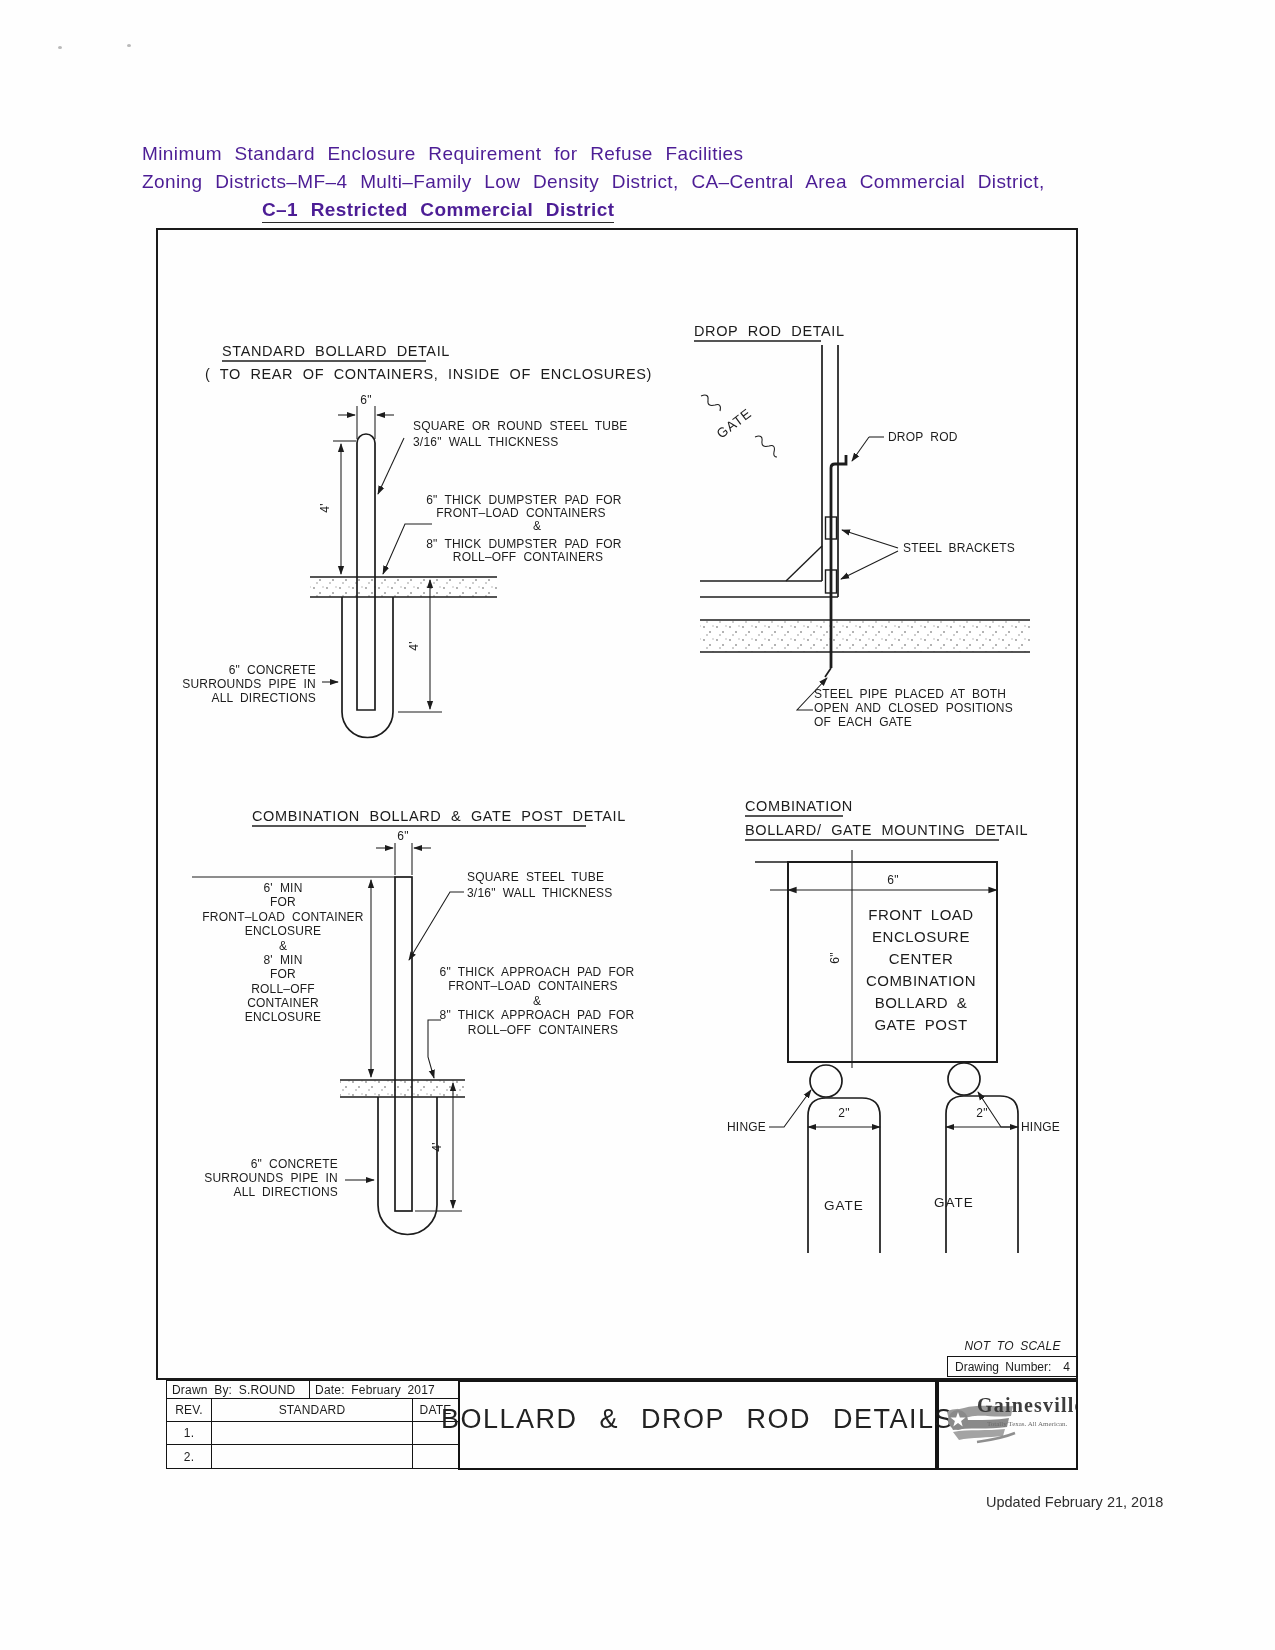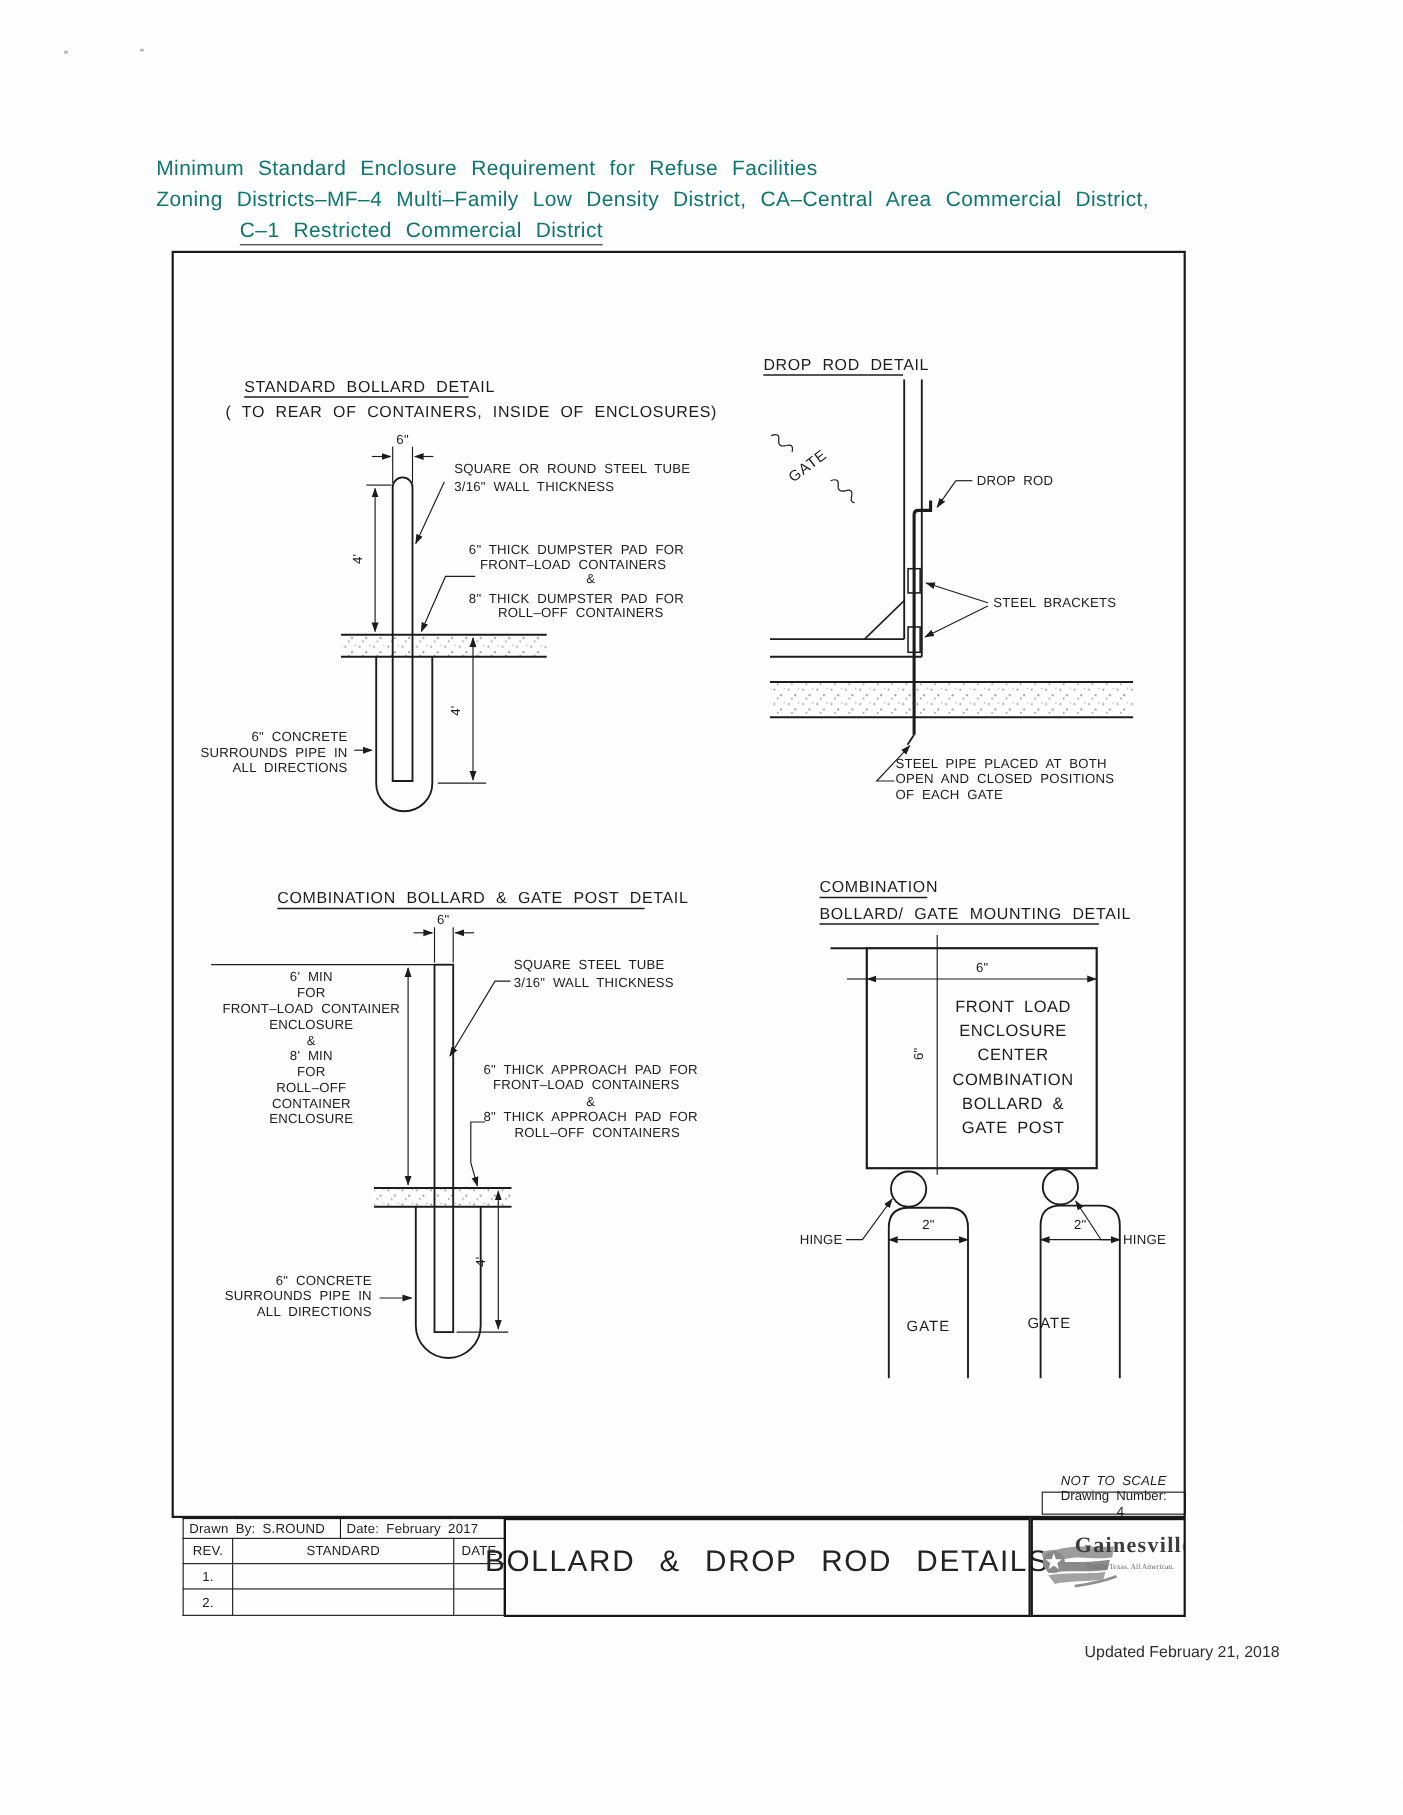--- a/index.html
+++ b/index.html
@@ -1,23 +1,23 @@
 <!DOCTYPE html>
 <html><head>
 <meta charset="utf-8">
 <style>
   html,body{margin:0;padding:0;background:#ffffff;}
   .page{position:relative;width:1275px;height:1650px;background:#fefefe;overflow:hidden;
         font-family:"Liberation Sans",sans-serif;color:#1c1c1c;}
   .abs{position:absolute;}
   
-  .heading{position:absolute;left:142px;top:140px;font-size:19px;color:#0f766e;
+  .heading{position:absolute;left:142px;top:140px;font-size:19px;color:#4c1d95;
            letter-spacing:.4px;word-spacing:7px;white-space:nowrap;}
   .heading .l{height:28px;line-height:28px;}
-  .l3wrap{margin-left:76px;}
+  .l3wrap{margin-left:120px;font-weight:bold;}
   .l3wrap span{border-bottom:1.6px solid #2b2b2b;padding-bottom:2px;}
   
   .frame{position:absolute;left:156px;top:228px;width:922px;height:1152px;
          border:2px solid #1a1a1a;box-sizing:border-box;}
   
   svg{overflow:visible;}
   svg text{font-family:"Liberation Sans",sans-serif;fill:#1c1c1c;}
   .t{font-size:12px;letter-spacing:.2px;word-spacing:3.5px;}
   .tm{font-size:15px;letter-spacing:.5px;word-spacing:4px;}
   .t13{font-size:13.5px;letter-spacing:1px;word-spacing:4px;}
@@ -39,21 +39,21 @@
                word-spacing:13px;white-space:nowrap;color:#222;}
   .logo-cell{left:937px;top:1380px;width:141px;height:90px;overflow:hidden;}
   .logo-name{position:absolute;left:38px;top:12px;font-family:"Liberation Serif",serif;
              font-weight:bold;font-size:20px;letter-spacing:1.2px;color:#3c3c3c;}
   .logo-tag{position:absolute;left:48px;top:38px;font-family:"Liberation Serif",serif;
             font-size:7px;color:#6b6b6b;white-space:nowrap;}
   .nts{position:absolute;left:947px;top:1339px;width:131px;text-align:center;font-size:12px;
        letter-spacing:.2px;word-spacing:3px;font-style:italic;}
   .dwgnum{position:absolute;left:947px;top:1356px;width:131px;height:21px;border:1.6px solid #141414;
           box-sizing:border-box;display:flex;align-items:center;justify-content:center;
-          font-size:12px;word-spacing:3px;flex-direction:column;}
+          font-size:12px;word-spacing:3px;}
   .dwgnum .val{margin-left:12px;}
   .footer-note{position:absolute;left:986px;top:1494px;font-size:14.5px;color:#2e2e2e;}
   .speck{position:absolute;width:4px;height:3px;background:#b9b9b9;border-radius:50%;}
 </style>
 </head>
 <body>
 
 <svg width="0" height="0" style="position:absolute" aria-hidden="true">
   <defs>
     <marker id="arw" viewBox="0 0 10 10" refX="9" refY="5" markerWidth="9" markerHeight="9" orient="auto-start-reverse" markerUnits="userSpaceOnUse">

